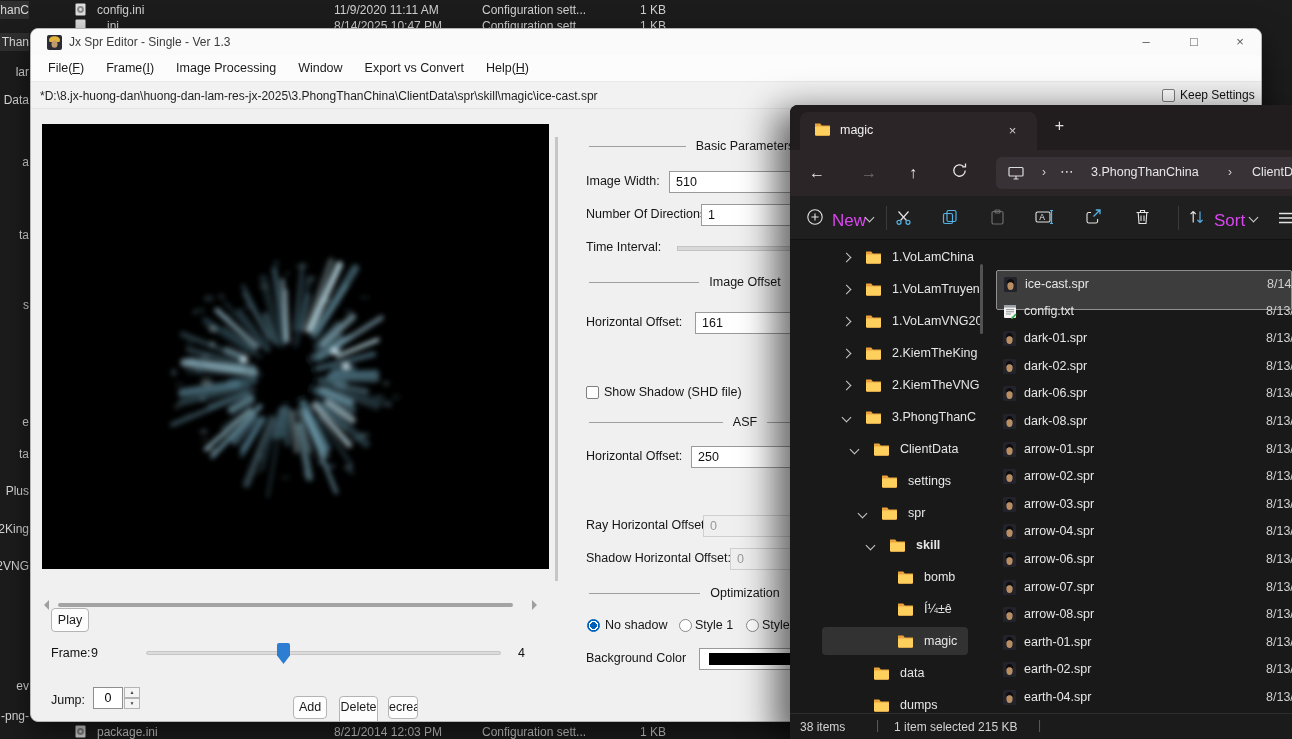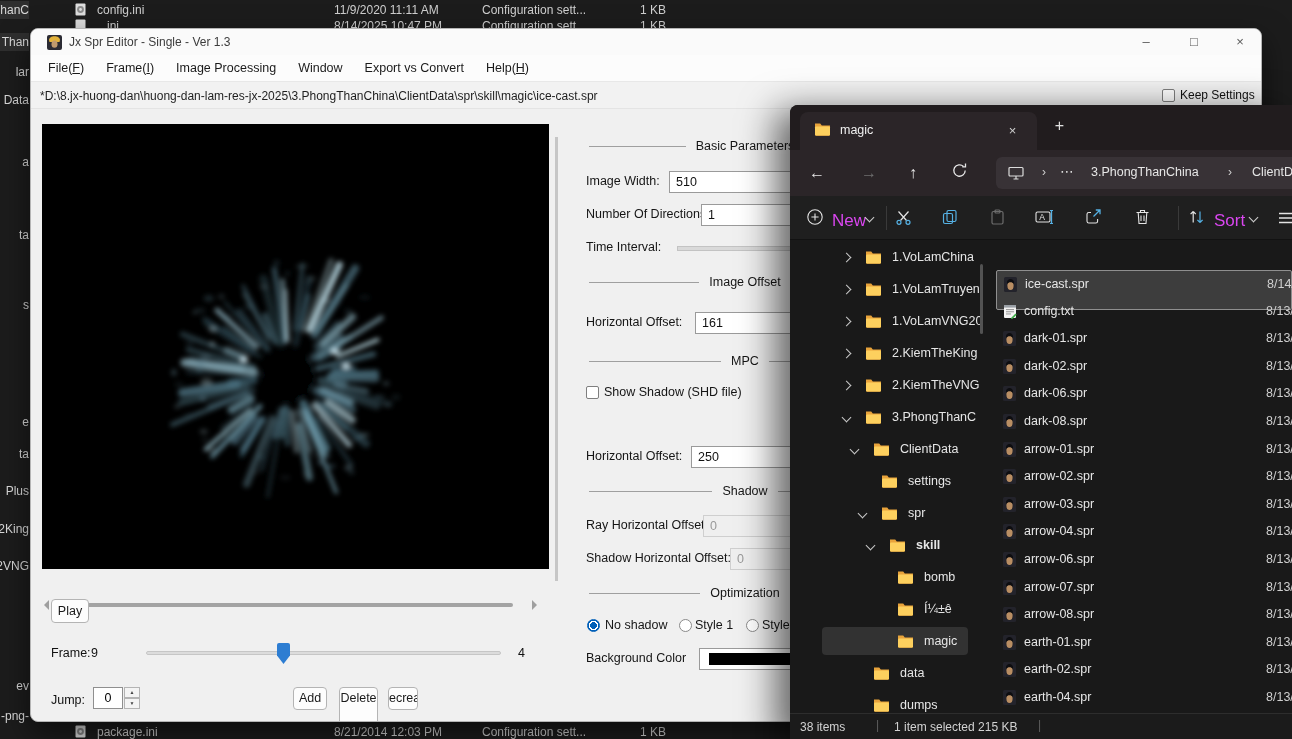--- a/index.html
+++ b/index.html
@@ -32,21 +32,21 @@
   .keep{position:absolute;left:1131px;top:6px;display:flex;gap:5px;align-items:center;font-size:12px;color:#111;}
   .cbx{width:11px;height:11px;border:1px solid #7f7f7f;background:#fff;border-radius:2px;display:inline-block;}
   .canvas{position:absolute;left:11px;top:95px;width:507px;height:445px;background:#000;}
   .vscroll-line{position:absolute;left:524px;top:108px;width:3px;height:444px;background:#c6c6c6;}
   .hscroll{position:absolute;left:11px;top:568px;width:507px;height:16px;}
   .tri{width:0;height:0;border:5px solid transparent;position:absolute;top:3px;}
   .tri-l{left:2px;border-right-color:#9f9f9f;border-left-width:0;}
   .tri-r{left:490px;border-left-color:#9f9f9f;border-right-width:0;}
   .hbar{position:absolute;left:16px;top:6px;width:455px;height:4px;background:#a3a3a3;border-radius:2px;}
   .btn{position:absolute;background:#fdfdfd;border:1px solid #b4b4b4;border-radius:4px;font-size:12.5px;
-       color:#1a1a1a;text-align:center;box-sizing:border-box;overflow:hidden;white-space:nowrap;}
+       color:#1a1a1a;text-align:center;box-sizing:border-box;overflow:hidden;white-space:nowrap;margin-top:9px;}
   .tlabel{position:absolute;font-size:12.5px;color:#111;white-space:nowrap;}
   .track{position:absolute;left:115px;top:622px;width:355px;height:4px;background:#dcdcdc;
          border:1px solid #c6c6c6;border-radius:2px;box-sizing:border-box;}
   .thumb{position:absolute;left:246px;top:614px;width:13px;height:21px;background:#2d7dd2;
          clip-path:polygon(0 0,100% 0,100% 60%,50% 100%,0 60%);border-radius:2px;}
   .jinput{position:absolute;left:62px;top:658px;width:30px;height:22px;border:1px solid #8f8f8f;
           background:#fff;font-size:12.5px;text-align:center;box-sizing:border-box;padding:0;}
   .spin{position:absolute;left:93px;top:658px;width:16px;height:22px;display:flex;flex-direction:column;}
   .spin span{flex:1;border:1px solid #b4b4b4;background:#f4f4f4;font-size:5px;line-height:9px;
              text-align:center;color:#444;}
@@ -400,34 +400,29 @@
     <input class="pinput" style="left: 670px; top: 175px; width: 120px;" value="1">
     <span class="plabel" style="top:211px">Time Interval:</span>
     <div class="pslider"></div>
     <div class="sect" style="top:246px">
         <i class="sline"></i>
         <span>Image Offset</span>
         <i class="sline"></i>
       </div>
     <span class="plabel" style="top:286px">Horizontal Offset:</span>
     <input class="pinput" style="left: 664px; top: 283px; width: 126px;" value="161">
-    <div class="sect" style="top:325px">
-        <i class="sline"></i>
-        <span>MPC</span>
-        <i class="sline"></i>
-      </div>
     <span class="cbx" style="position:absolute;left:555px;top:357px"></span>
     <span class="plabel" style="left:573px;top:356px">Show Shadow (SHD file)</span>
+    <div class="sect" style="top:386px">
+        <i class="sline"></i>
+        <span>ASF</span>
+        <i class="sline"></i>
+      </div>
     <span class="plabel" style="top:420px">Horizontal Offset:</span>
     <input class="pinput" style="left: 660px; top: 417px; width: 130px;" value="250">
-    <div class="sect" style="top:455px">
-        <i class="sline"></i>
-        <span>Shadow</span>
-        <i class="sline"></i>
-      </div>
     <span class="plabel" style="top:489px">Ray Horizontal Offset:</span>
     <input class="pinput dim" style="left: 672px; top: 486px; width: 118px;" value="0">
     <span class="plabel" style="top:522px">Shadow Horizontal Offset:</span>
     <input class="pinput dim" style="left: 699px; top: 519px; width: 91px;" value="0">
     <div class="sect" style="top:557px">
         <i class="sline"></i>
         <span>Optimization</span>
         <i class="sline"></i>
       </div>
     <span class="radio checked" style="left:556px;top:590px"></span>

